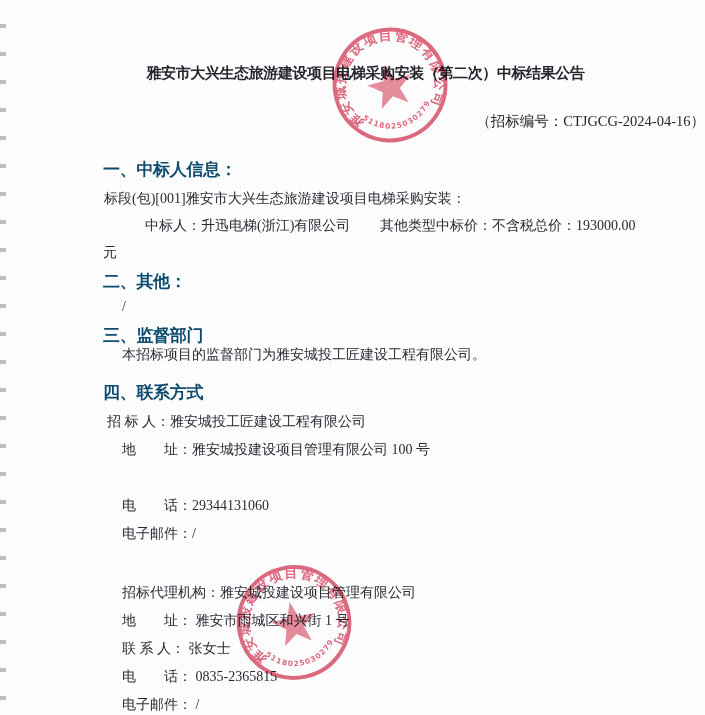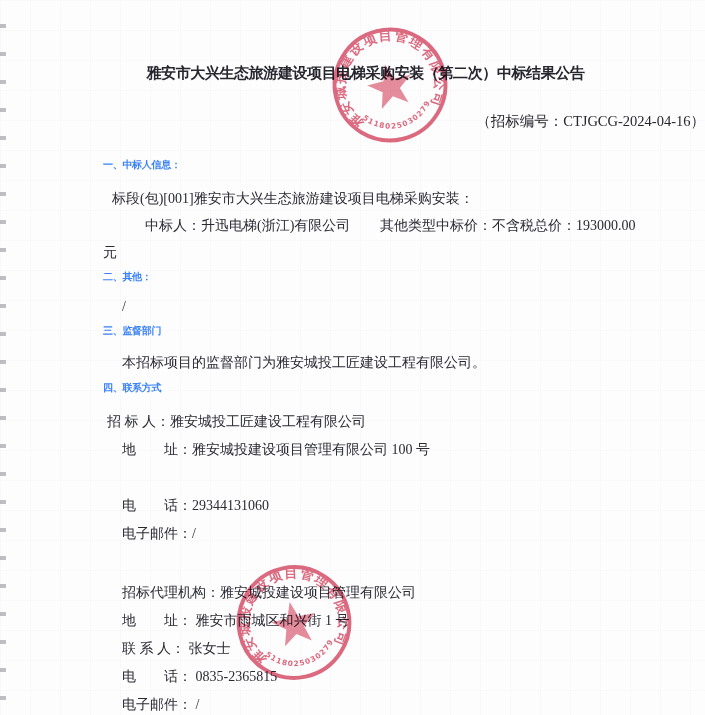--- a/index.html
+++ b/index.html
@@ -18,21 +18,21 @@
   }
   .edge-artifacts{
     position:absolute; left:0; top:0; width:6px; height:715px;
     background:repeating-linear-gradient(180deg, transparent 0 24px, rgba(45,45,58,0.55) 24px 28px);
     opacity:.55;
   }
   .line { position:absolute; white-space:pre; font-size:14px; line-height:20px; }
   .heading {
     position:absolute; white-space:pre;
     font-family:"Liberation Sans","DejaVu Sans",sans-serif;
-    font-weight:bold; font-size:10px; letter-spacing:-0.3px; color:#3b82f6;
+    font-weight:bold; font-size:17px; letter-spacing:-0.3px; color:#0c4a6e;
   }
   .title {
     position:absolute; left:0; right:0; padding-left:26px; text-align:center;
     font-weight:bold; font-size:15px; letter-spacing:-0.4px; color:#26262e;
   }
   .subtitle {
     position:absolute; left:0; right:0; padding-left:18px; text-align:right;
     font-size:14.5px; color:#26262e;margin-top:16px;
   }
   .seal { position:absolute; mix-blend-mode:multiply; opacity:.85; pointer-events:none; }
@@ -52,30 +52,30 @@
 <body>
 
 <div class="page">
 
   <div class="edge-artifacts"></div>
 
   <div class="title" style="top:64px">雅安市大兴生态旅游建设项目电梯采购安装（第二次）中标结果公告</div>
   <div class="subtitle" style="top:96px">（招标编号：CTJGCG-2024-04-16）</div>
 
   <div class="heading" style="left:103px; top:158px">一、中标人信息：</div>
-  <div class="line" style="left:112px; top:189px">标段(包)[001]雅安市大兴生态旅游建设项目电梯采购安装：</div>
+  <div class="line" style="left:104px; top:189px">标段(包)[001]雅安市大兴生态旅游建设项目电梯采购安装：</div>
   <div class="line" style="left:145px; top:216px">中标人：升迅电梯(浙江)有限公司</div>
   <div class="line" style="left:380px; top:216px">其他类型中标价：不含税总价：193000.00</div>
   <div class="line" style="left:103px; top:243px">元</div>
 
   <div class="heading" style="left:103px; top:270px">二、其他：</div>
   <div class="line" style="left:122px; top:297px">/</div>
 
   <div class="heading" style="left:103px; top:324px">三、监督部门</div>
-  <div class="line" style="left:122px; top:353px">本招标项目的监督部门为雅安城投工匠建设工程有限公司。</div>
+  <div class="line" style="left:122px; top:345px">本招标项目的监督部门为雅安城投工匠建设工程有限公司。</div>
 
   <div class="heading" style="left:103px; top:381px">四、联系方式</div>
 
   <div class="line" style="left:107px; top:412px"><span>招 标 人：</span><span>雅安城投工匠建设工程有限公司</span></div>
   <div class="line" style="left:122px; top:440px"><span>地　　址：</span><span>雅安城投建设项目管理有限公司 100 号</span></div>
   <div class="line" style="left:122px; top:496px"><span>电　　话：</span><span>29344131060</span></div>
   <div class="line" style="left:122px; top:524px"><span>电子邮件：</span><span>/</span></div>
 
   <div class="line" style="left:122px; top:583px"><span>招标代理机构：</span><span>雅安城投建设项目管理有限公司</span></div>
   <div class="line" style="left:122px; top:611px"><span>地　　址：</span><span> 雅安市雨城区和兴街 1 号</span></div>

